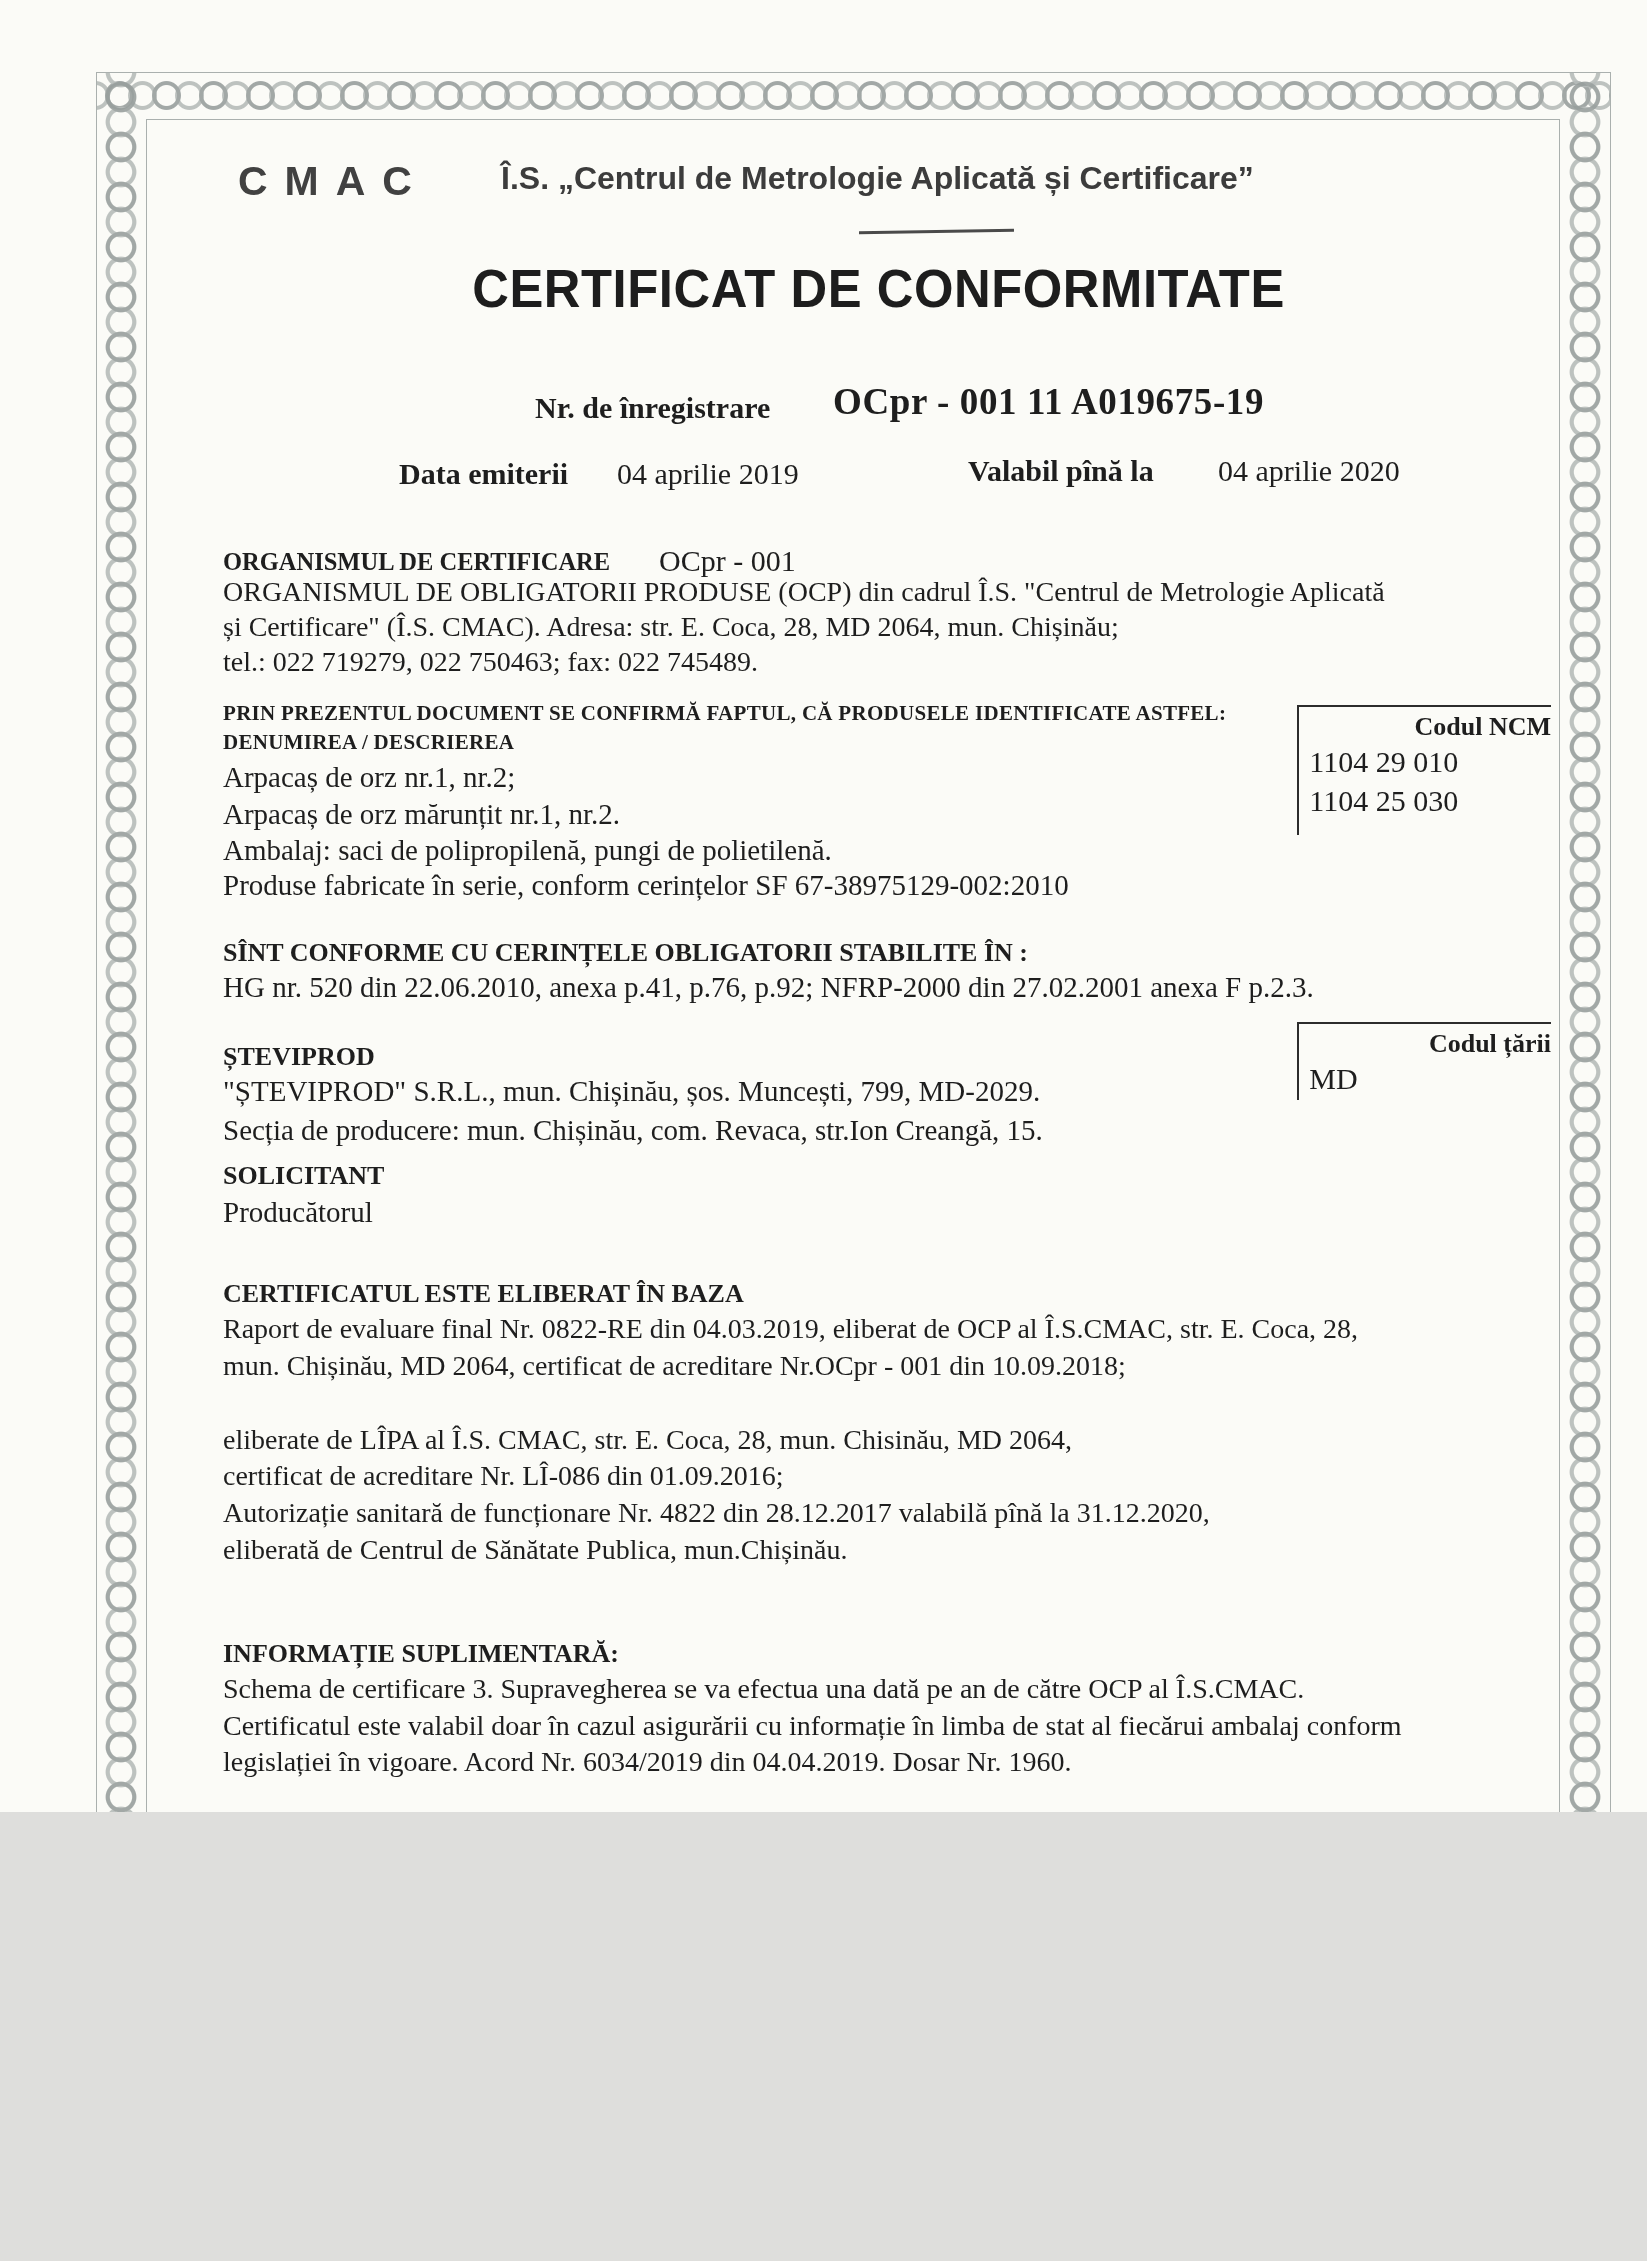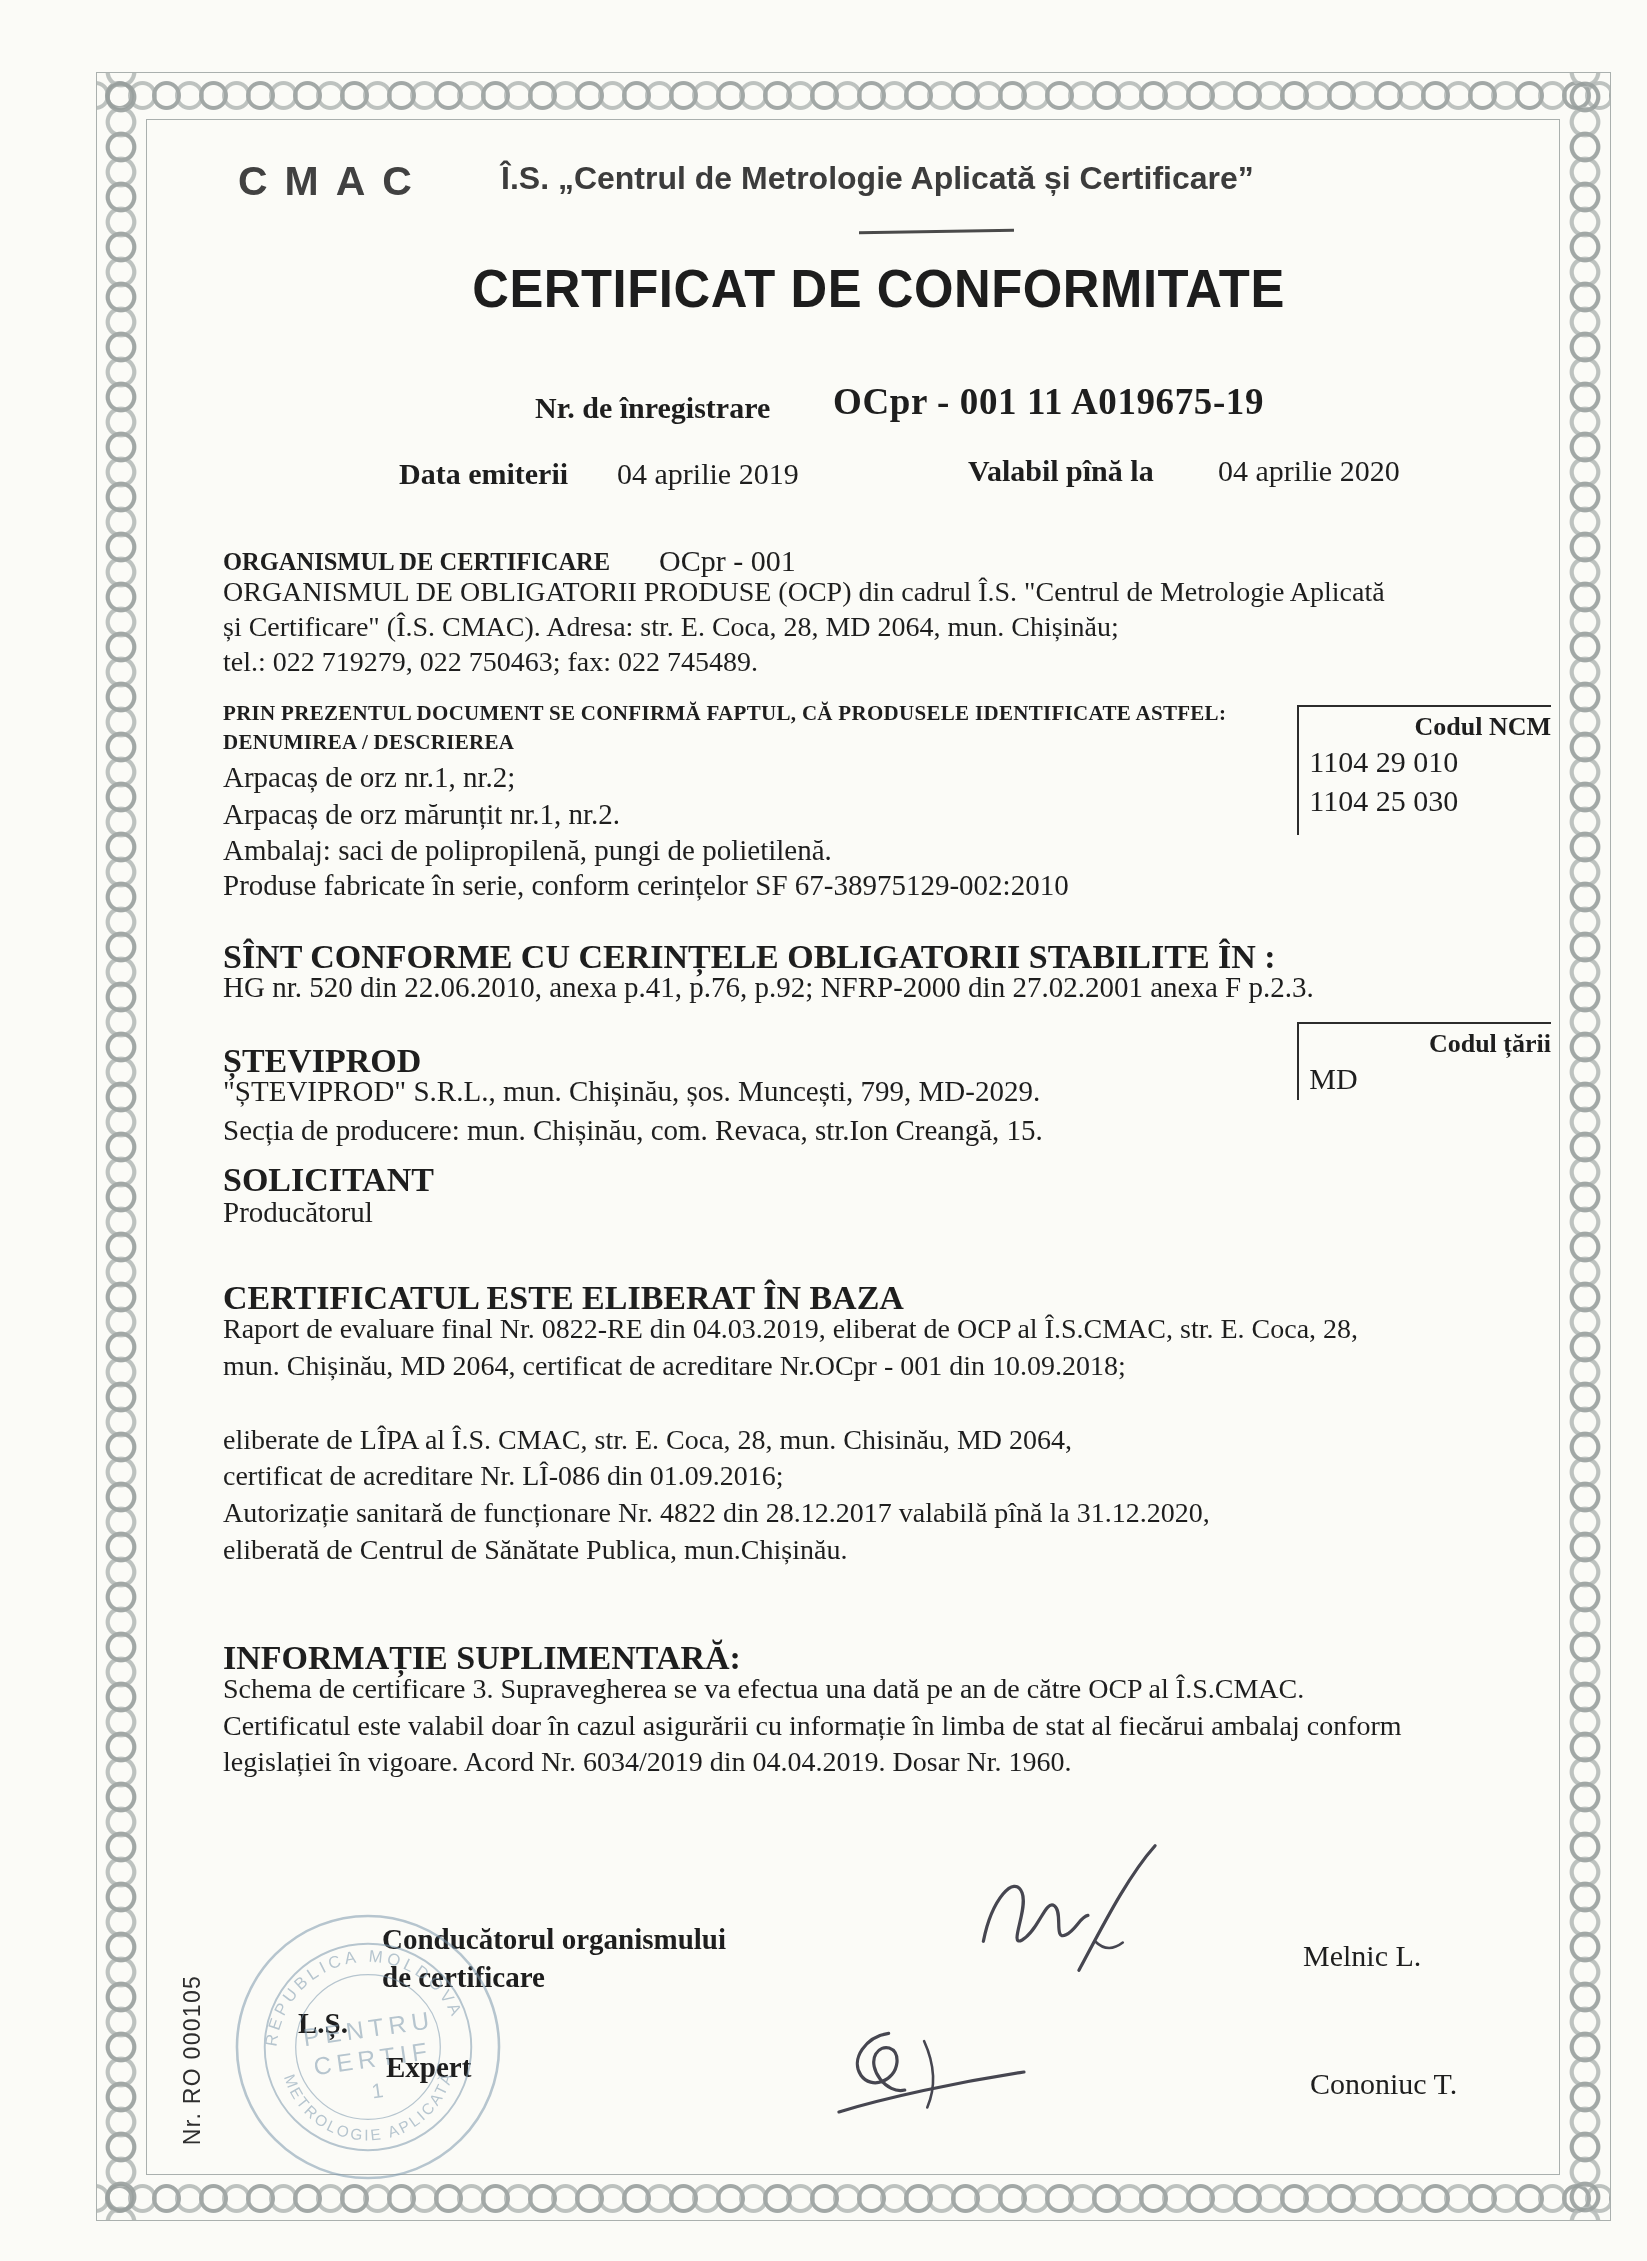--- a/index.html
+++ b/index.html
@@ -1,18 +1,18 @@
 <!DOCTYPE html>
 <html style="font-size:10.3px"><head>
 <meta charset="utf-8">
 <style>
   * { margin:0; padding:0; box-sizing:border-box; }
   html,body { background:#dededc; }
   .page {
-    position:relative; width:1647px; height:2261px; margin:0 auto;
+    position:relative; width:1647px; height:1812px; margin:0 auto;
     background:#fbfbf7; color:#1e1e1e; overflow:hidden;
     font-family:"Liberation Serif","DejaVu Serif",serif;
   }
   .abs { position:absolute; white-space:nowrap; }
   .b { font-weight:700; }
 
   
   .bstrip { position:absolute; opacity:.9; }
   .bh {
     height:47px;
@@ -38,21 +38,21 @@
   }
   .orgname {
     font-family:"Liberation Sans","DejaVu Sans",sans-serif;
     font-weight:700; font-size:32px; color:#3c3c3c;
   }
   .doctitle {
     font-family:"Liberation Sans","DejaVu Sans",sans-serif;
     font-weight:700; font-size:54px; color:#1d1d1d; letter-spacing:0.6px;
     text-align:center; transform:scaleX(.94); transform-origin:center;
   }
-  .hd   { font-weight:700; font-size:34px; }
+  .hd   { font-weight:700; font-size:26px; }
   .hdsm { font-weight:700; font-size:21px; letter-spacing:0.3px; }
   .t1 { font-size:29px; }
   .t2 { font-size:28px; }
   .regval { font-weight:700; font-size:37px; letter-spacing:0.6px; }
   .lbl46 { font-weight:700; font-size:30px; }
   .val46 { font-size:30px; }
 
   .codebox { position:absolute; border-top:2.6px solid #2c2c2c; border-left:2.6px solid #2c2c2c; padding:5.2px 0 0 10.3px; }
   .cb-label { font-weight:700; font-size:26px;text-align:right; }
   .cb-val { font-size:30px; line-height:39px; }

